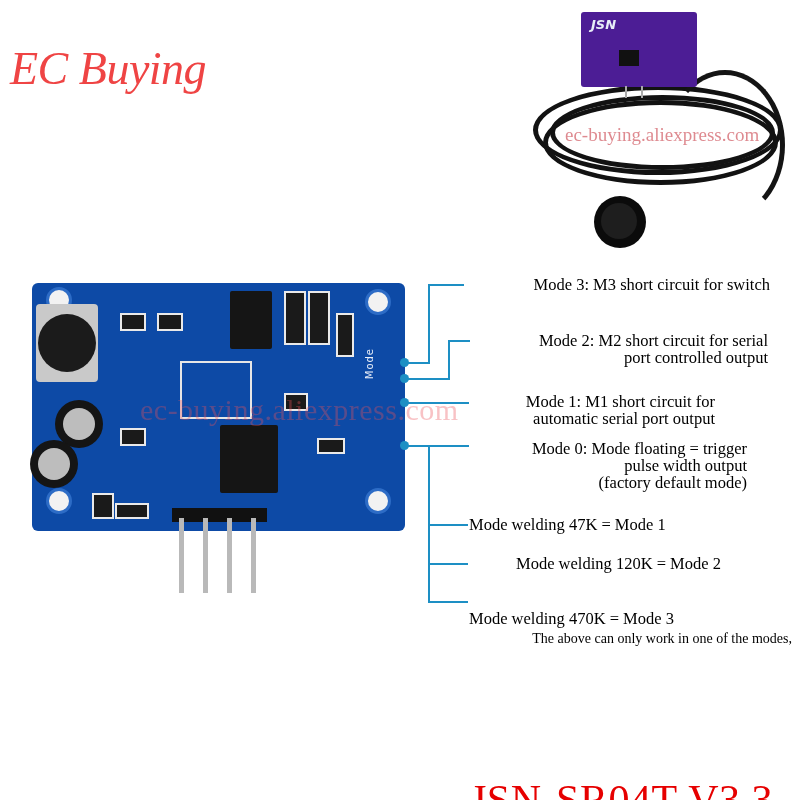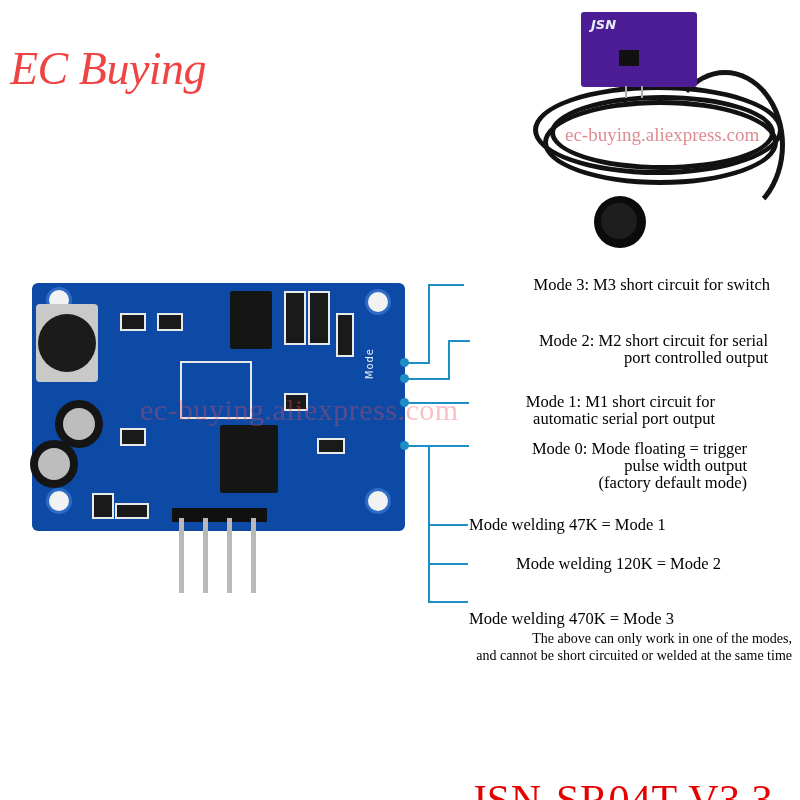--- a/index.html
+++ b/index.html
@@ -124,16 +124,15 @@
   <div>pulse width output</div>
   <div>(factory default mode)</div>
 </div>
 
 <div class="abs label left" style="left:469px;top:516px;">Mode welding 47K = Mode 1</div>
 <div class="abs label left" style="left:479px;top:555px;margin-left:37px;">Mode welding 120K = Mode 2</div>
 <div class="abs label left" style="left:469px;top:594px;margin-top:16px;">Mode welding 470K = Mode 3</div>
 
 <div class="abs note">
   <div>The above can only work in one of the modes,</div>
-  <div>and cannot be short circuited or welded at the same time</div>
 </div>
 
 <div class="abs model">JSN-SR04T-V3.3</div>
 
 </body></html>

